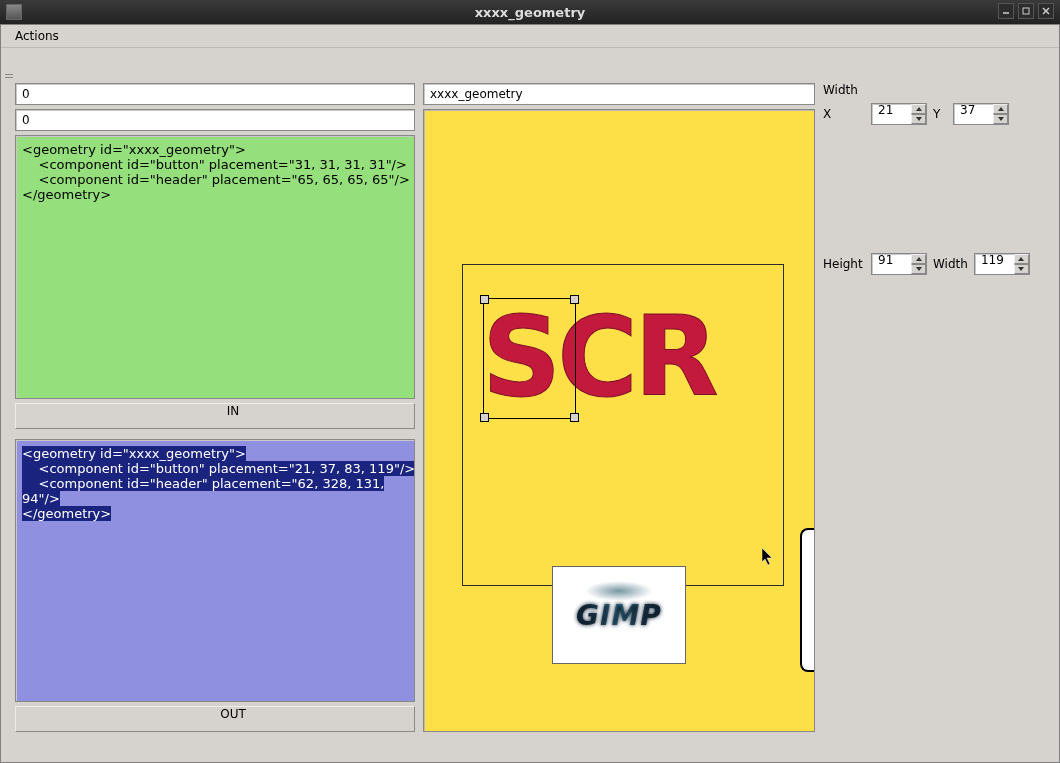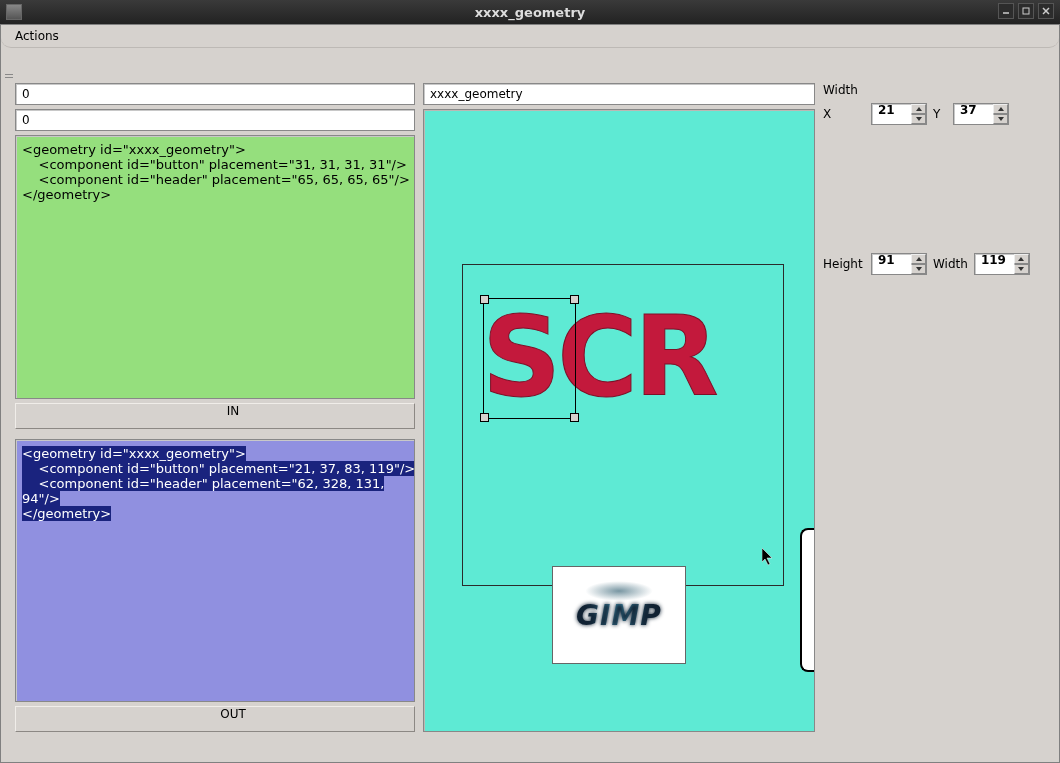--- a/index.html
+++ b/index.html
@@ -66,21 +66,20 @@
     border: 1px solid #808080;
     box-sizing: border-box;
   }
   .menubar {
     height: 22px;
     background: #d6d2ce;
     border-bottom: 1px solid #bdb9b5;
     display: flex;
     align-items: center;
     padding-left: 6px;
-    border-radius: 10px;
   }
   .menubar .menu-item {
     padding: 2px 8px;
     cursor: default;
   }
   .gripper {
     position:absolute;
     top: 48px;
     left: 4px;
     width: 8px; height: 8px;
@@ -163,21 +162,21 @@
     line-height: 22px;
     cursor: pointer;
     font: inherit;
     padding-left: 36px;
   }
 
   .canvas-panel {
     position: relative;
     flex: 1;
     border: 1px solid #888;
-    background: #5eead4;
+    background: #fde047;
     box-shadow: inset 1px 1px 0 #bcb8b4;
     overflow: hidden;
   }
   .canvas-frame {
     position: absolute;
     left: 38px;
     top: 154px;
     width: 320px;
     height: 320px;
     border: 1px solid #2b2b2b;
@@ -273,21 +272,20 @@
   }
   .field-row label {
     width: 42px;
   }
   .spin-wrap { position: relative; flex:0 0 56px; }
   .spin {
     width: 56px;
     height: 22px;
     padding: 2px 18px 10px 6px;
     box-sizing: border-box;
-    font-weight: bold;
   }
   .spin-btns {
     position:absolute;
     right:1px; top:1px;
     width:15px; height:20px;
     display:flex;
     flex-direction:column;
   }
   .spin-btns .sb {
     flex:1;

